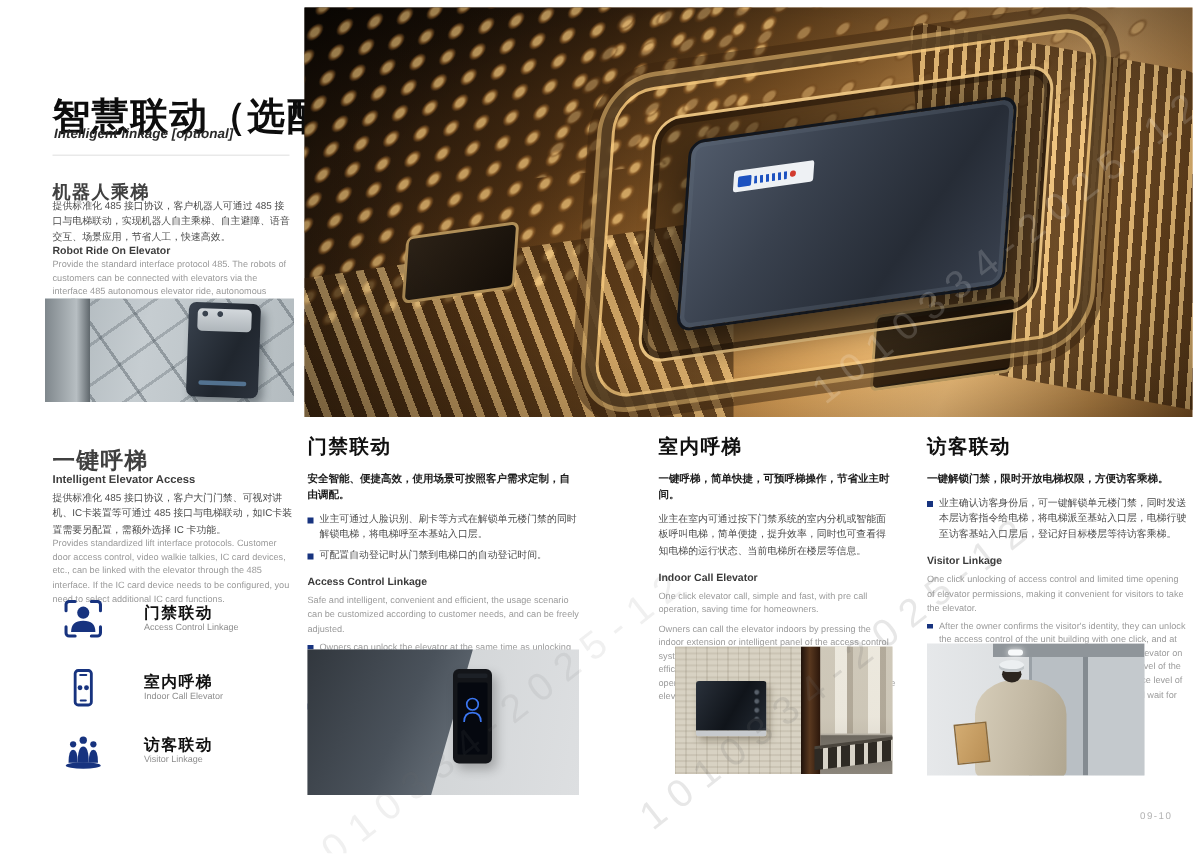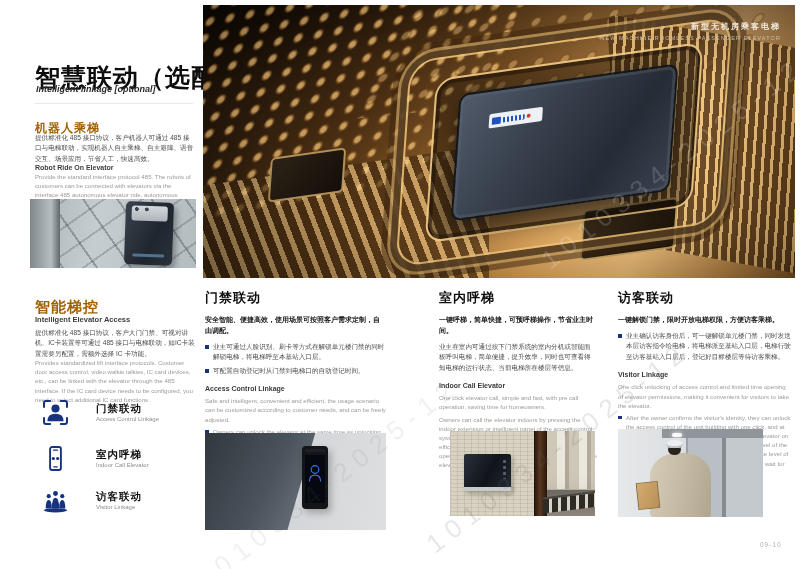--- a/index.html
+++ b/index.html
@@ -3,21 +3,21 @@
 <meta charset="utf-8">
 <style>
   html,body{margin:0;padding:0;background:#ffffff;}
   body{font-family:"Liberation Sans","DejaVu Sans",sans-serif;-webkit-font-smoothing:antialiased;}
   .page{position:relative;width:800px;height:569px;background:#fff;overflow:hidden;}
 
   
   .main-title{position:absolute;left:35px;top:44px;font-size:25px;font-weight:800;color:#0d0d0d;letter-spacing:1px;}
   .main-sub{position:absolute;left:36px;top:84px;font-size:9px;font-weight:700;color:#2a2a2a;font-style:italic;}
   .left-divider{position:absolute;left:35px;top:103px;width:158px;height:1px;background:#e9e9e9;}
-  .sec-h{position:absolute;left:35px;font-size:12px;font-weight:800;color:#a16207;letter-spacing:1px;}
+  .sec-h{position:absolute;left:35px;font-size:12px;font-weight:800;color:#404040;letter-spacing:1px;}
   .zh-body{position:absolute;left:35px;width:160px;font-size:6.6px;line-height:1.6;color:#4c4c4c;}
   .en-h{position:absolute;left:35px;font-size:7px;font-weight:700;color:#3c3c3c;}
   .en-body{position:absolute;left:35px;width:160px;font-size:6.1px;line-height:1.5;color:#9a9a9a;}
 
   
   .feat-row{position:absolute;left:42px;width:150px;height:34px;}
   .feat-icon{position:absolute;left:0;top:0;width:27px;height:27px;}
   .feat-zh{position:absolute;left:54px;top:3px;font-size:10.5px;font-weight:800;color:#111;letter-spacing:1px;}
   .feat-en{position:absolute;left:54px;top:17px;font-size:6px;color:#8d8d8d;}
 
@@ -165,21 +165,21 @@
   <div class="photo robot-photo">
     <div class="tiles"></div>
     <div class="rp-door"></div>
     <div class="rp-robot">
       <div class="rp-top"></div>
       <div class="rp-eyes"></div>
       <div class="rp-strip"></div>
     </div>
   </div>
 
-  <h2 class="sec-h" style="top:286px;font-size:15px;">智能梯控</h2>
+  <h2 class="sec-h" style="top:286px;font-size:15px;">一键呼梯</h2>
   <h3 class="en-h" style="top:307px;font-size:7.5px;">Intelligent Elevator Access</h3>
   <p class="zh-body" style="top:321px;">提供标准化 485 接口协议，客户大门门禁、可视对讲机、IC卡装置等可通过 485 接口与电梯联动，如IC卡装置需要另配置，需额外选择 IC 卡功能。</p>
   <p class="en-body" style="top:352px;">Provides standardized lift interface protocols. Customer door access control, video walkie talkies, IC card devices, etc., can be linked with the elevator through the 485 interface. If the IC card device needs to be configured, you need to select additional IC card functions.</p>
 
   <div class="feat-row" style="top:399px;">
     <svg class="feat-icon" viewBox="0 0 40 40">
       <path d="M3 12 V6 a3 3 0 0 1 3-3 h6 M28 3 h6 a3 3 0 0 1 3 3 v6 M37 28 v6 a3 3 0 0 1 -3 3 h-6 M12 37 H6 a3 3 0 0 1 -3-3 v-6" fill="none" stroke="#17337f" stroke-width="3" stroke-linecap="round"></path>
       <circle cx="20" cy="14" r="6" fill="#17337f"></circle>
       <path d="M8 33 q0 -11 12 -11 q12 0 12 11 z" fill="#17337f"></path>
     </svg>
@@ -223,24 +223,20 @@
     <div class="ring-outer"></div>
     <div class="ring-inner"></div>
     <div class="chip">
       <div class="chip-label">
         <span class="lg-block"></span>
         <span class="lg-bar"></span>
         <span class="lg-dot"></span>
       </div>
     </div>
     <div class="hero-vignette"></div>
-    <div class="hero-tagline">
-      <div class="tag-zh">新型无机房乘客电梯</div>
-      <div class="tag-en">NEW MACHINE ROOMLESS PASSENGER ELEVATOR</div>
-    </div>
   </div>
 
   <div class="col" style="left:205px;width:181px;">
     <h2 class="col-title">门禁联动</h2>
     <p class="lead">安全智能、便捷高效，使用场景可按照客户需求定制，自由调配。</p>
     <p class="cbody bullet">业主可通过人脸识别、刷卡等方式在解锁单元楼门禁的同时解锁电梯，将电梯呼至本基站入口层。</p>
     <p class="cbody bullet">可配置自动登记时从门禁到电梯口的自动登记时间。</p>
     <h3 class="cen-title">Access Control Linkage</h3>
     <p class="cen">Safe and intelligent, convenient and efficient, the usage scenario can be customized according to customer needs, and can be freely adjusted.</p>
     <p class="cen bullet-en">Owners can unlock the elevator at the same time as unlocking the access control of the unit building through facial recognition, card swiping, and other methods, and call the elevator to the entrance level of this base station.</p>

